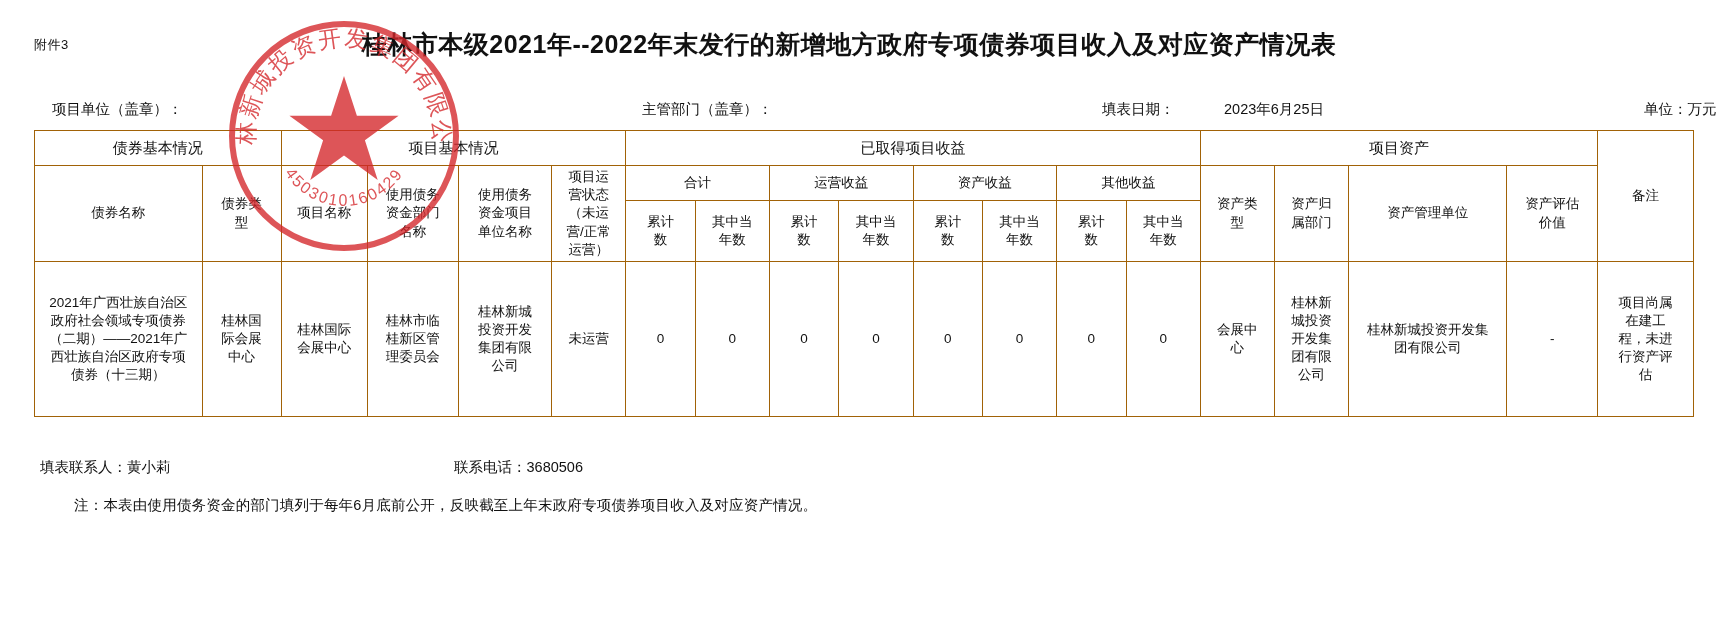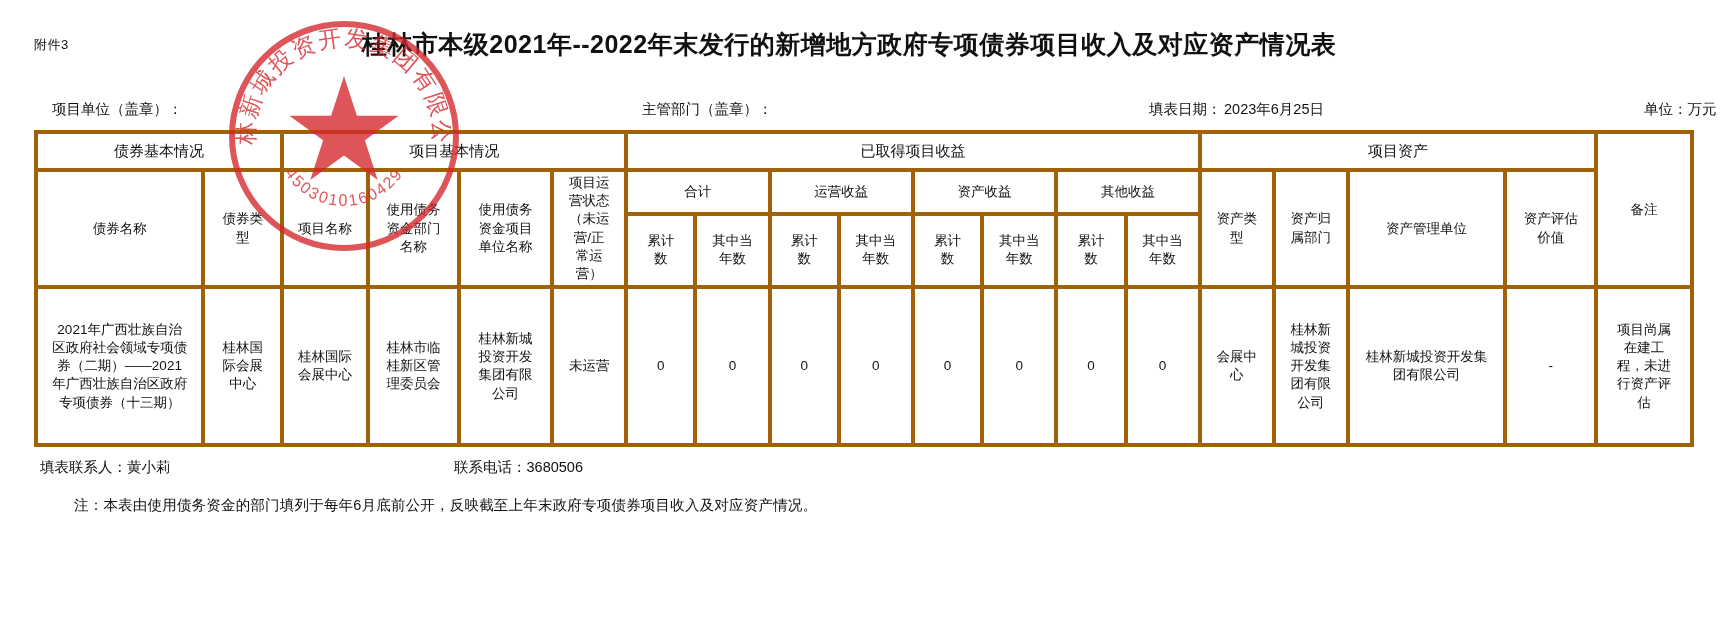--- a/index.html
+++ b/index.html
@@ -45,34 +45,34 @@
     width: 1660px;
     height: 22px;
     font-size: 14.5px;
   }
   .meta-row span {
     position: absolute;
     white-space: nowrap;
   }
   .m-unit { left: 18px; }
   .m-dept { left: 608px; }
-  .m-datelabel { left: 1068px; margin-left: 47px; }
+  .m-datelabel { left: 1068px; }
   .m-date { left: 1190px; }
   .m-uom { left: 1610px; }
 
   table.main {
     position: absolute;
     left: 34px;
     top: 130px;
     border-collapse: collapse;
     table-layout: fixed;
     width: 1660px;
   }
   table.main td, table.main th {
-    border: 4px solid #a16207;
+    border: 1px solid #a16207;
     font-weight: normal;
     font-size: 13.5px;
     text-align: center;
     vertical-align: middle;
     padding: 2px 14px;
     line-height: 1.35;
     word-break: break-all;
   }
   table.main th.group {
     font-size: 15px;

